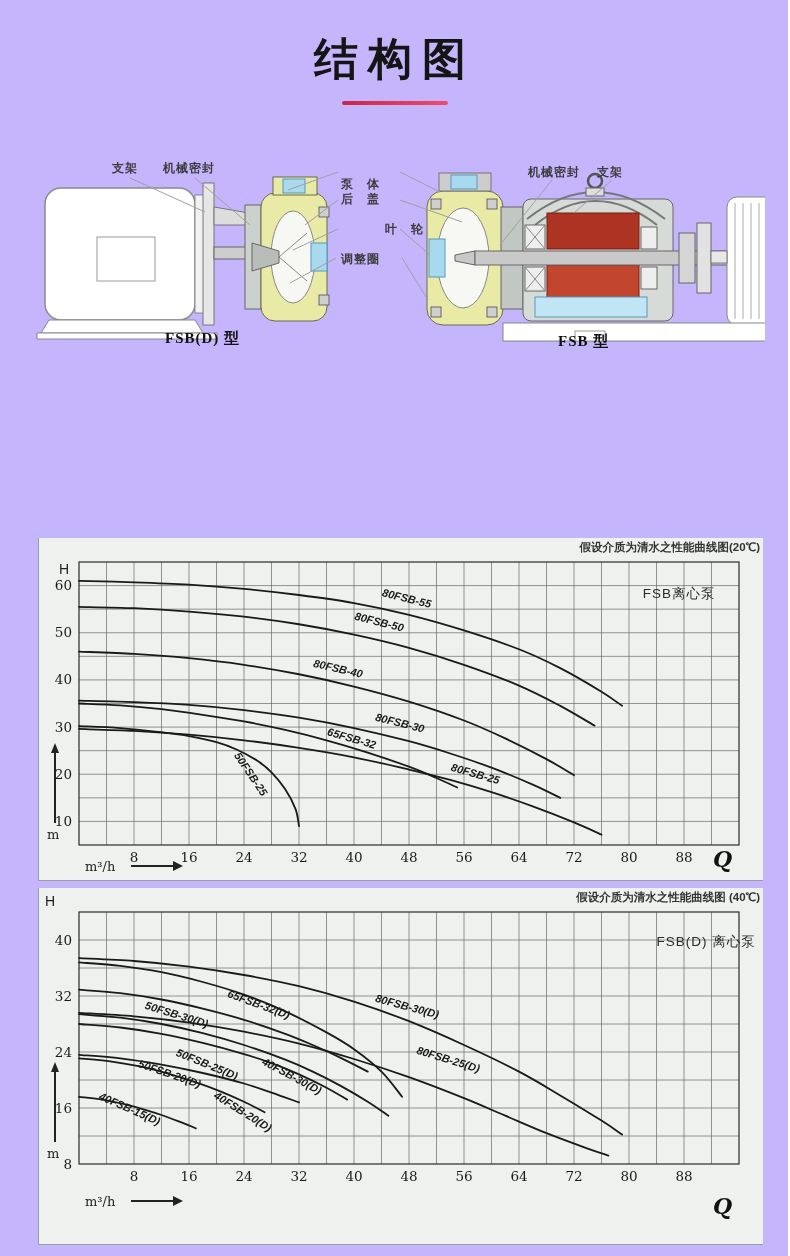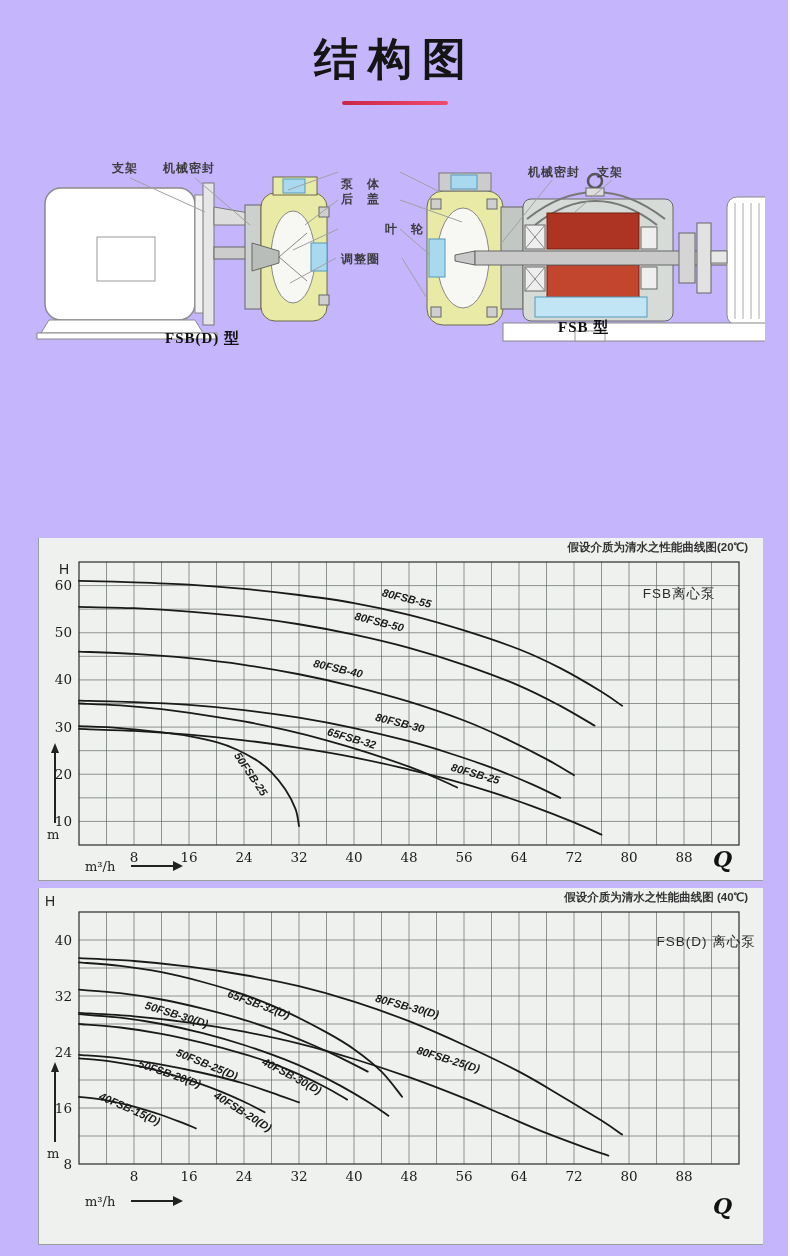--- a/index.html
+++ b/index.html
@@ -7,21 +7,21 @@
         font-family:"Liberation Sans",sans-serif;color:#111;}
   .sec-title{position:absolute;left:0;width:790px;text-align:center;}
   .sec-title h1{margin:0;font-size:44px;font-weight:700;letter-spacing:10px;color:#151515;}
   .t-underline{width:106px;height:4px;margin:12px auto 0;border-radius:2px;
         background:linear-gradient(90deg,#c9274a,#f04a6e);}
   .dlabel{position:absolute;font-size:12px;font-weight:700;color:#3c3c3c;letter-spacing:1px;white-space:nowrap;}
   .dcaption{position:absolute;font-size:15px;font-weight:700;color:#111;
         font-family:"Liberation Serif",serif;letter-spacing:1px;}
   .chart{position:absolute;left:38px;width:724px;background:#eef1ee;
         border-left:1px solid #98a09e;border-bottom:1px solid #98a09e;}
-  .chart-header{position:absolute;top:2px;right:15px;font-size:11.5px;font-weight:700;color:#333;z-index:2;}
+  .chart-header{position:absolute;top:2px;right:3px;font-size:11.5px;font-weight:700;color:#333;z-index:2;}
   svg{display:block;}
 </style>
 </head>
 <body>
 
 <div class="page">
 
   <div class="sec-title" style="top:30px;">
     <h1>结构图</h1>
     <div class="t-underline"></div>
@@ -111,21 +111,21 @@
 
     <div class="dlabel" style="left:112px;top:160px;">支架</div>
     <div class="dlabel" style="left:163px;top:160px;">机械密封</div>
     <div class="dlabel" style="left:341px;top:176px;">泵　体</div>
     <div class="dlabel" style="left:341px;top:191px;">后　盖</div>
     <div class="dlabel" style="left:341px;top:221px;padding-left:44px;">叶　轮</div>
     <div class="dlabel" style="left:341px;top:251px;">调整圈</div>
     <div class="dlabel" style="left:528px;top:164px;">机械密封</div>
     <div class="dlabel" style="left:597px;top:164px;">支架</div>
     <div class="dcaption" style="left:165px;top:329px;width:130px;">FSB(D) 型</div>
-    <div class="dcaption" style="left:558px;top:318px;width:95px;">FSB 型</div>
+    <div class="dcaption" style="left:558px;top:332px;width:95px;">FSB 型</div>
   </div>
 
 
   <div class="chart" id="chart-0" style="top:538px;height:342px;">
     <div class="chart-header">假设介质为清水之性能曲线图(20℃)</div>
   <svg width="724" height="342" viewBox="0 0 724 342" style="position:absolute;left:0;top:0;">
         <g stroke="#5c615c" stroke-width="0.65">
           <line x1="67.5" y1="24" x2="67.5" y2="307"></line>
           <line x1="95" y1="24" x2="95" y2="307"></line>
           <line x1="122.5" y1="24" x2="122.5" y2="307"></line>

